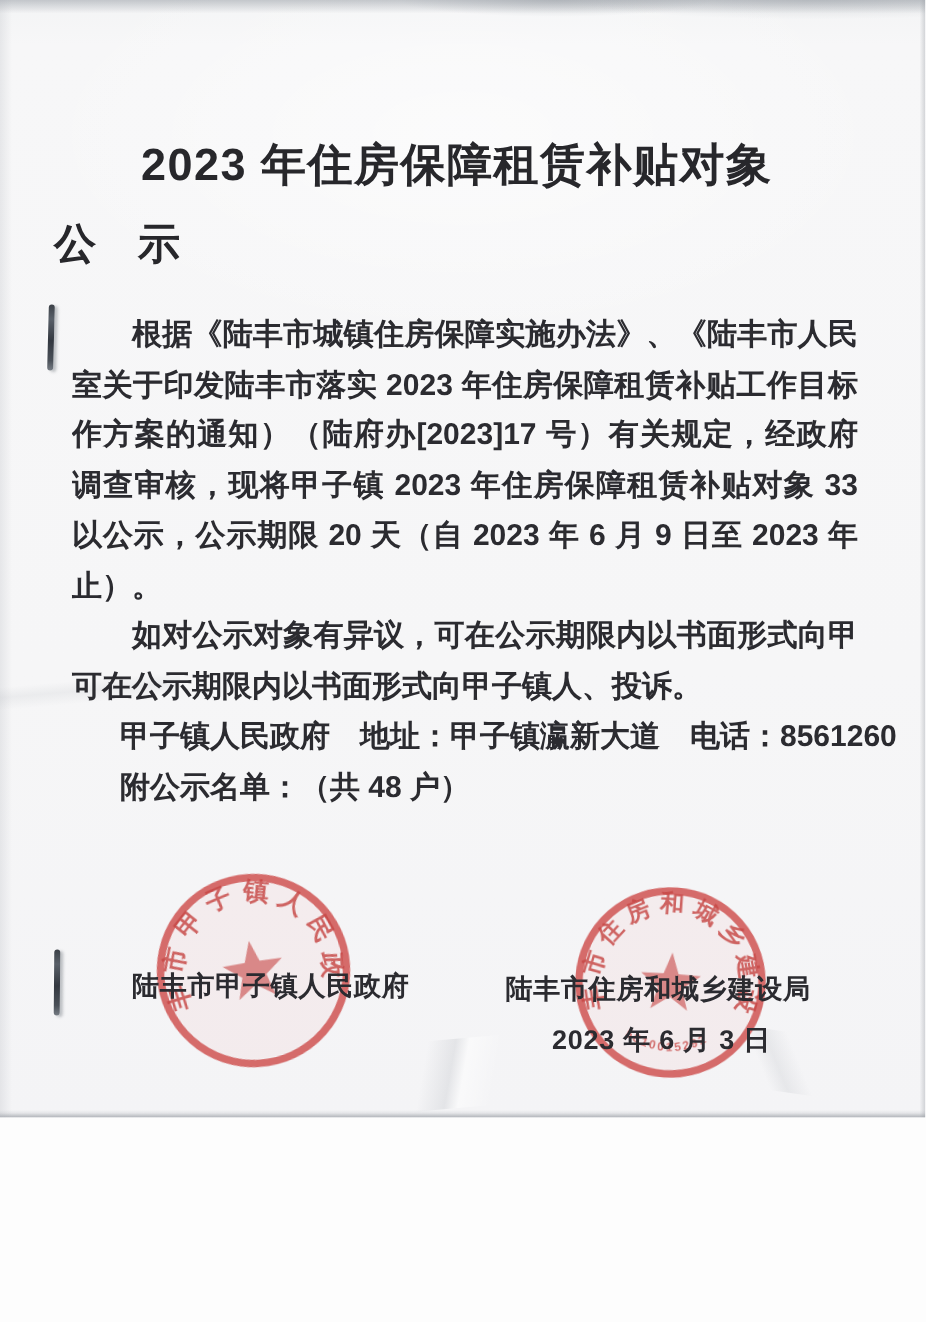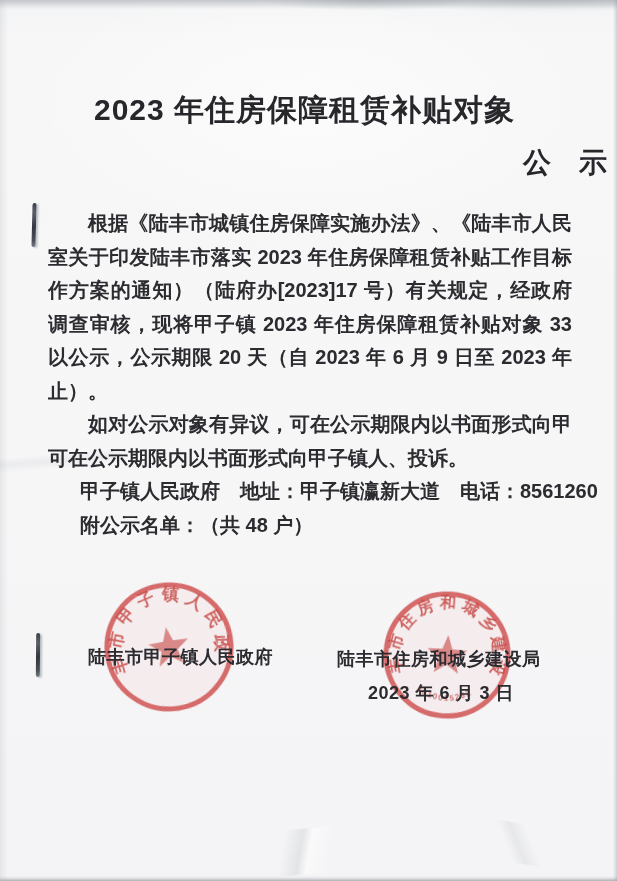--- a/index.html
+++ b/index.html
@@ -5,21 +5,21 @@
   * { margin: 0; padding: 0; box-sizing: border-box; }
   html, body { width: 617px; height: 881px; }
   body {
     font-family: "Liberation Sans", "DejaVu Sans", sans-serif;
     background: #fdfdfd;
     overflow: hidden;
   }
   .page {
     position: relative;
     width: 617px;
-    height: 881px;
+    height: 745px;
     background:
       radial-gradient(420px 200px at 50% 12%, rgba(255,255,255,.55), rgba(255,255,255,0) 70%),
       linear-gradient(180deg, #f3f4f5 0%, #f7f7f8 4%, #f6f6f7 60%, #f4f4f6 100%);
     color: #2a2a2e;
     overflow: hidden;
   }
 
   
   .edge-top {
     position: absolute; top: 0; left: 0; right: 0; height: 28px;
@@ -71,21 +71,21 @@
 
   
   .doc-title {
     position: absolute; top: 90px; left: 0; right: 8px;
     text-align: center;
     font-size: 30px; font-weight: bold; letter-spacing: 1px;
     color: #27272b;
   }
   .doc-subtitle {
     position: absolute; top: 144px; left: 0; right: 10px;
-    text-align: right;
+    text-align: left;
     font-size: 28px; font-weight: bold;
     color: #27272b;
     margin-left: 36px;
   }
   .body-text {
     position: absolute; top: 207px; left: 48px; width: 524px;
     font-size: 20px; font-weight: 600; color: #2b2b30;
   }
   .bline { height: 33.5px; line-height: 33.5px; white-space: nowrap; }
   .bline.justify { text-align: justify; text-align-last: justify; white-space: normal; overflow: hidden; }

